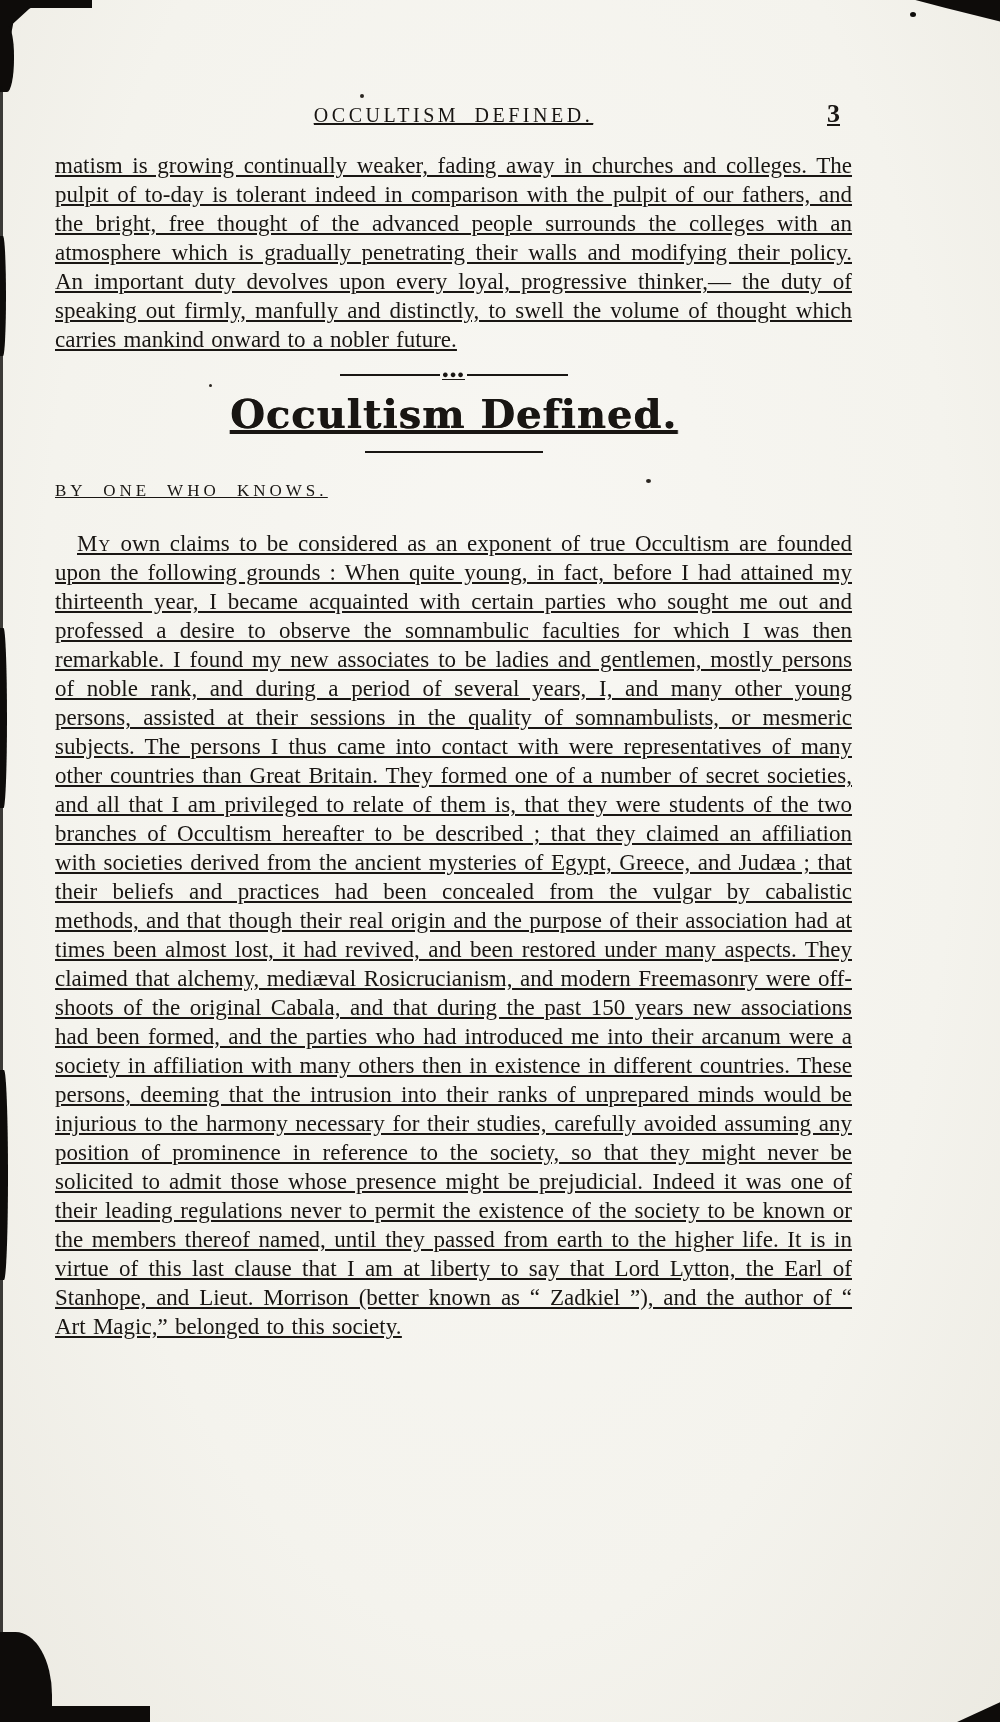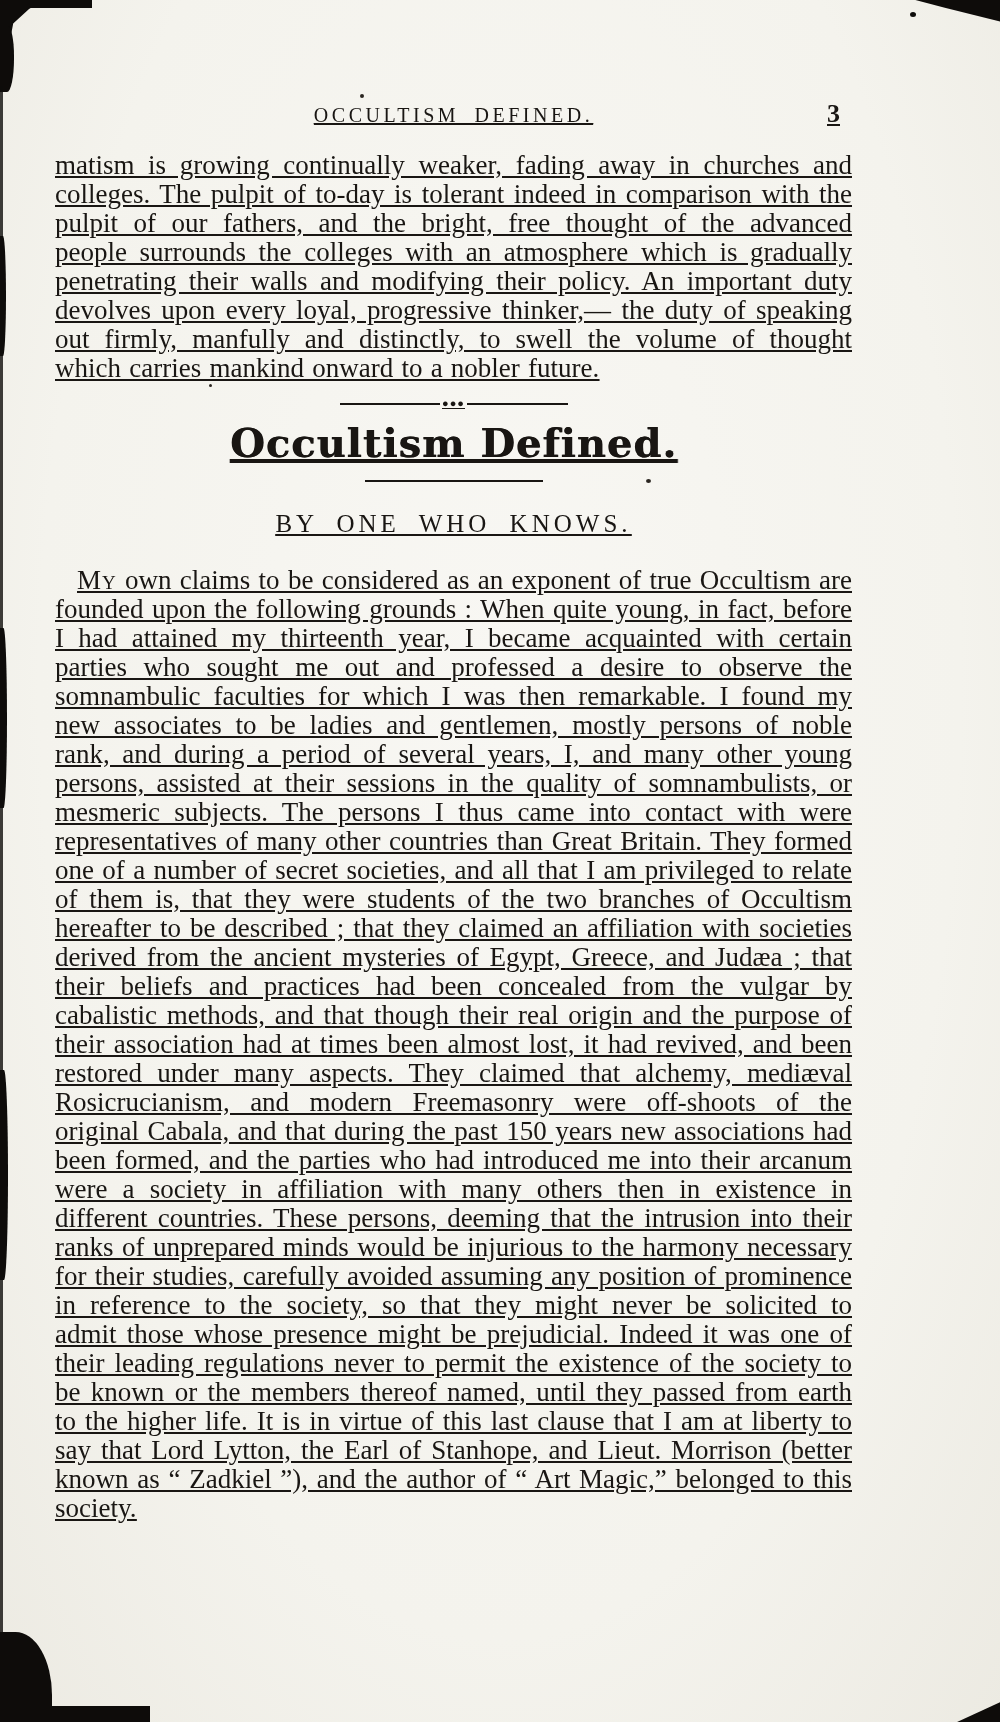--- a/index.html
+++ b/index.html
@@ -14,21 +14,21 @@
     color: #191613;
   }
 
   .content { position: absolute; left: 55px; top: 0; width: 797px; }
 
   .running-head { position: relative; margin-top: 104px; text-align: center; }
   .head-title { font-size: 20px; letter-spacing: 3.5px; word-spacing: 7px; }
   .page-num { position: absolute; right: 12px; top: -5px; font-size: 26px; font-weight: bold; }
 
   .para {
-    font-size: 27px;
+    font-size: 23px;
     line-height: 29px;
     text-align: justify;
     margin: 0;
     word-spacing: 1.5px;
   }
   .intro { margin-top: 24px; }
 
   .divider { margin: 20px auto 0; width: 228px; display: flex; align-items: center; justify-content: center; }
   .divider .rule { flex: 1; height: 2px; background: #191613; }
   .divider .orn { font-size: 11px; letter-spacing: 1px; padding: 0 2px; position: relative; top: -1px; line-height: 0; }
@@ -37,21 +37,21 @@
     margin: 14px 0 0;
     text-align: center;
     font-size: 40px;
     font-weight: 700;
     letter-spacing: 1px;
     font-family: "DejaVu Serif", serif;
     text-shadow: 0.6px 0 0 #191613;
   }
   .title-rule { width: 178px; height: 2px; background: #191613; border: 0; margin: 14px auto 0; }
 
-  .byline { margin-top: 28px; text-align: center; font-size: 25px; letter-spacing: 4px; word-spacing: 9px; }
+  .byline { margin-top: 28px; text-align: left; font-size: 17px; letter-spacing: 4px; word-spacing: 9px; }
 
   .body-para { margin-top: 28px; text-indent: 22px; }
   .lead { font-variant: small-caps; letter-spacing: 1px; margin-top: 12px; }
 
   
   .artifact { position: absolute; background: #0e0c0a; }
   .a-tl   { left: 0; top: 0; width: 44px; height: 56px;
             clip-path: polygon(0 0, 100% 0, 66% 16%, 30% 42%, 16% 100%, 0 100%); }
   .a-tl2  { left: 0; top: 0; width: 92px; height: 8px; }
   .a-tr   { right: 0; top: 0; width: 92px; height: 30px;

